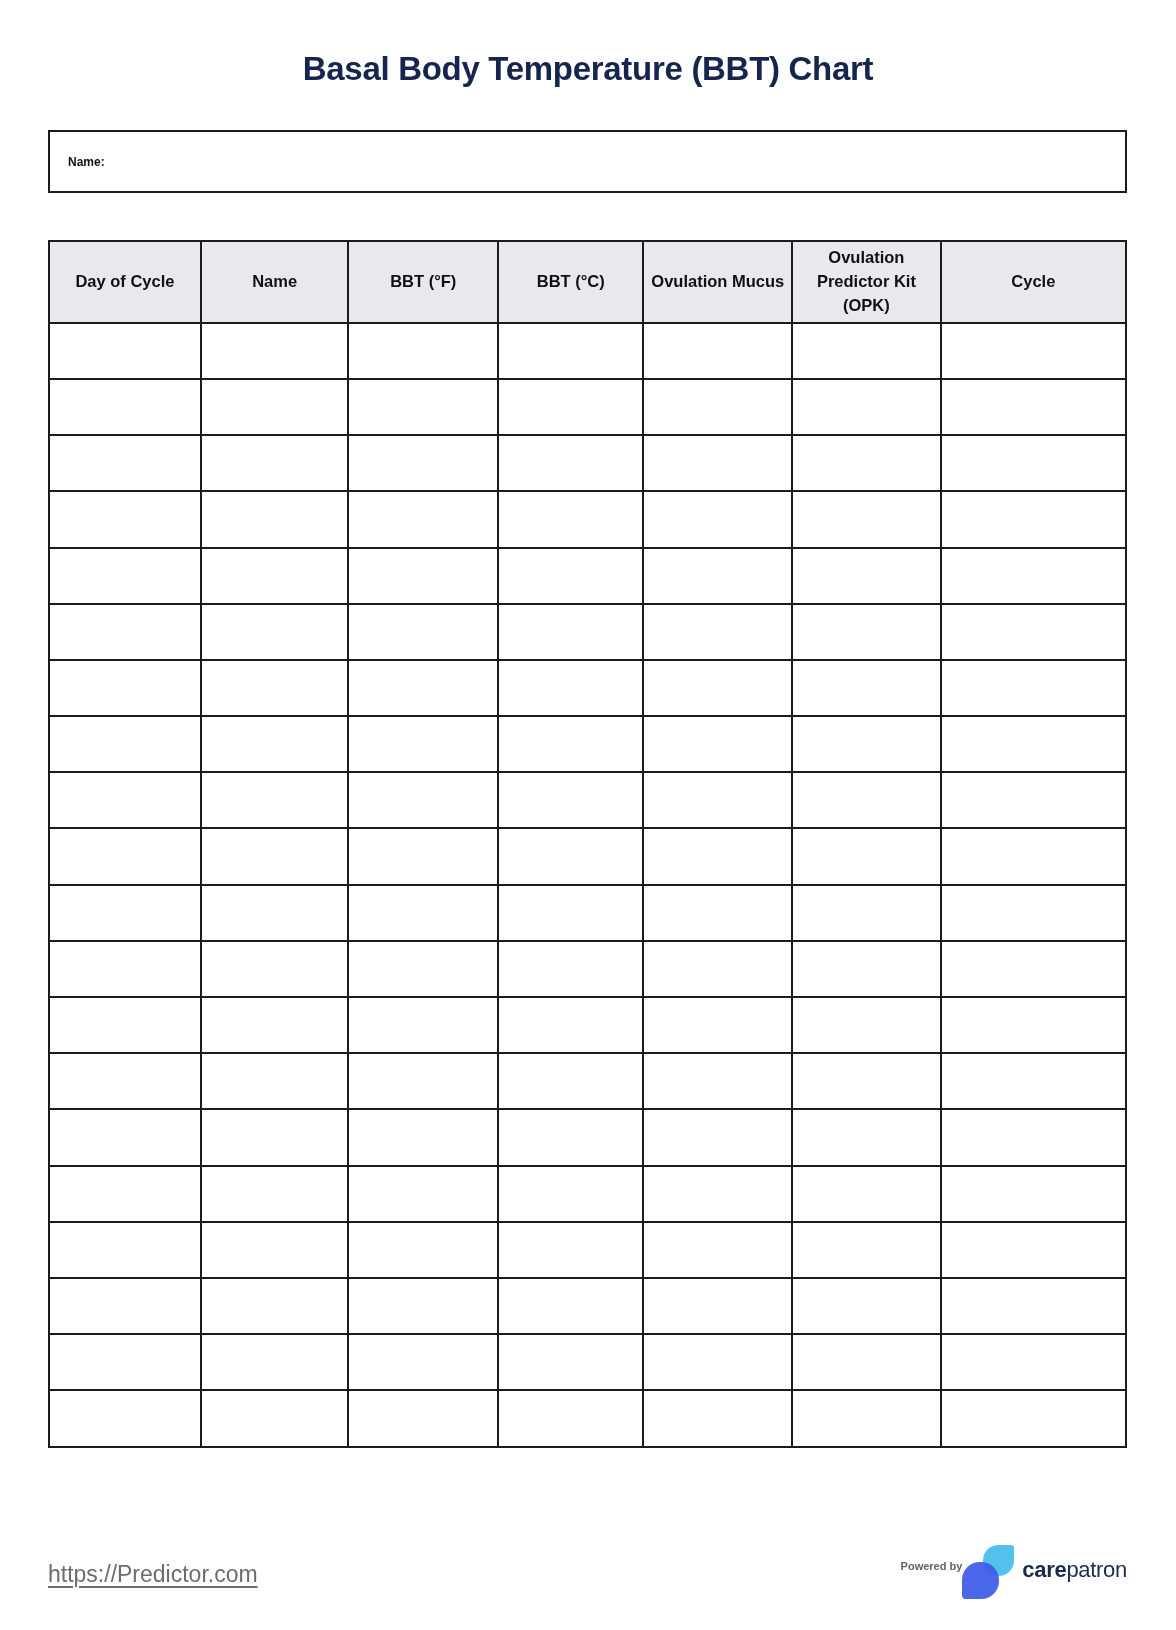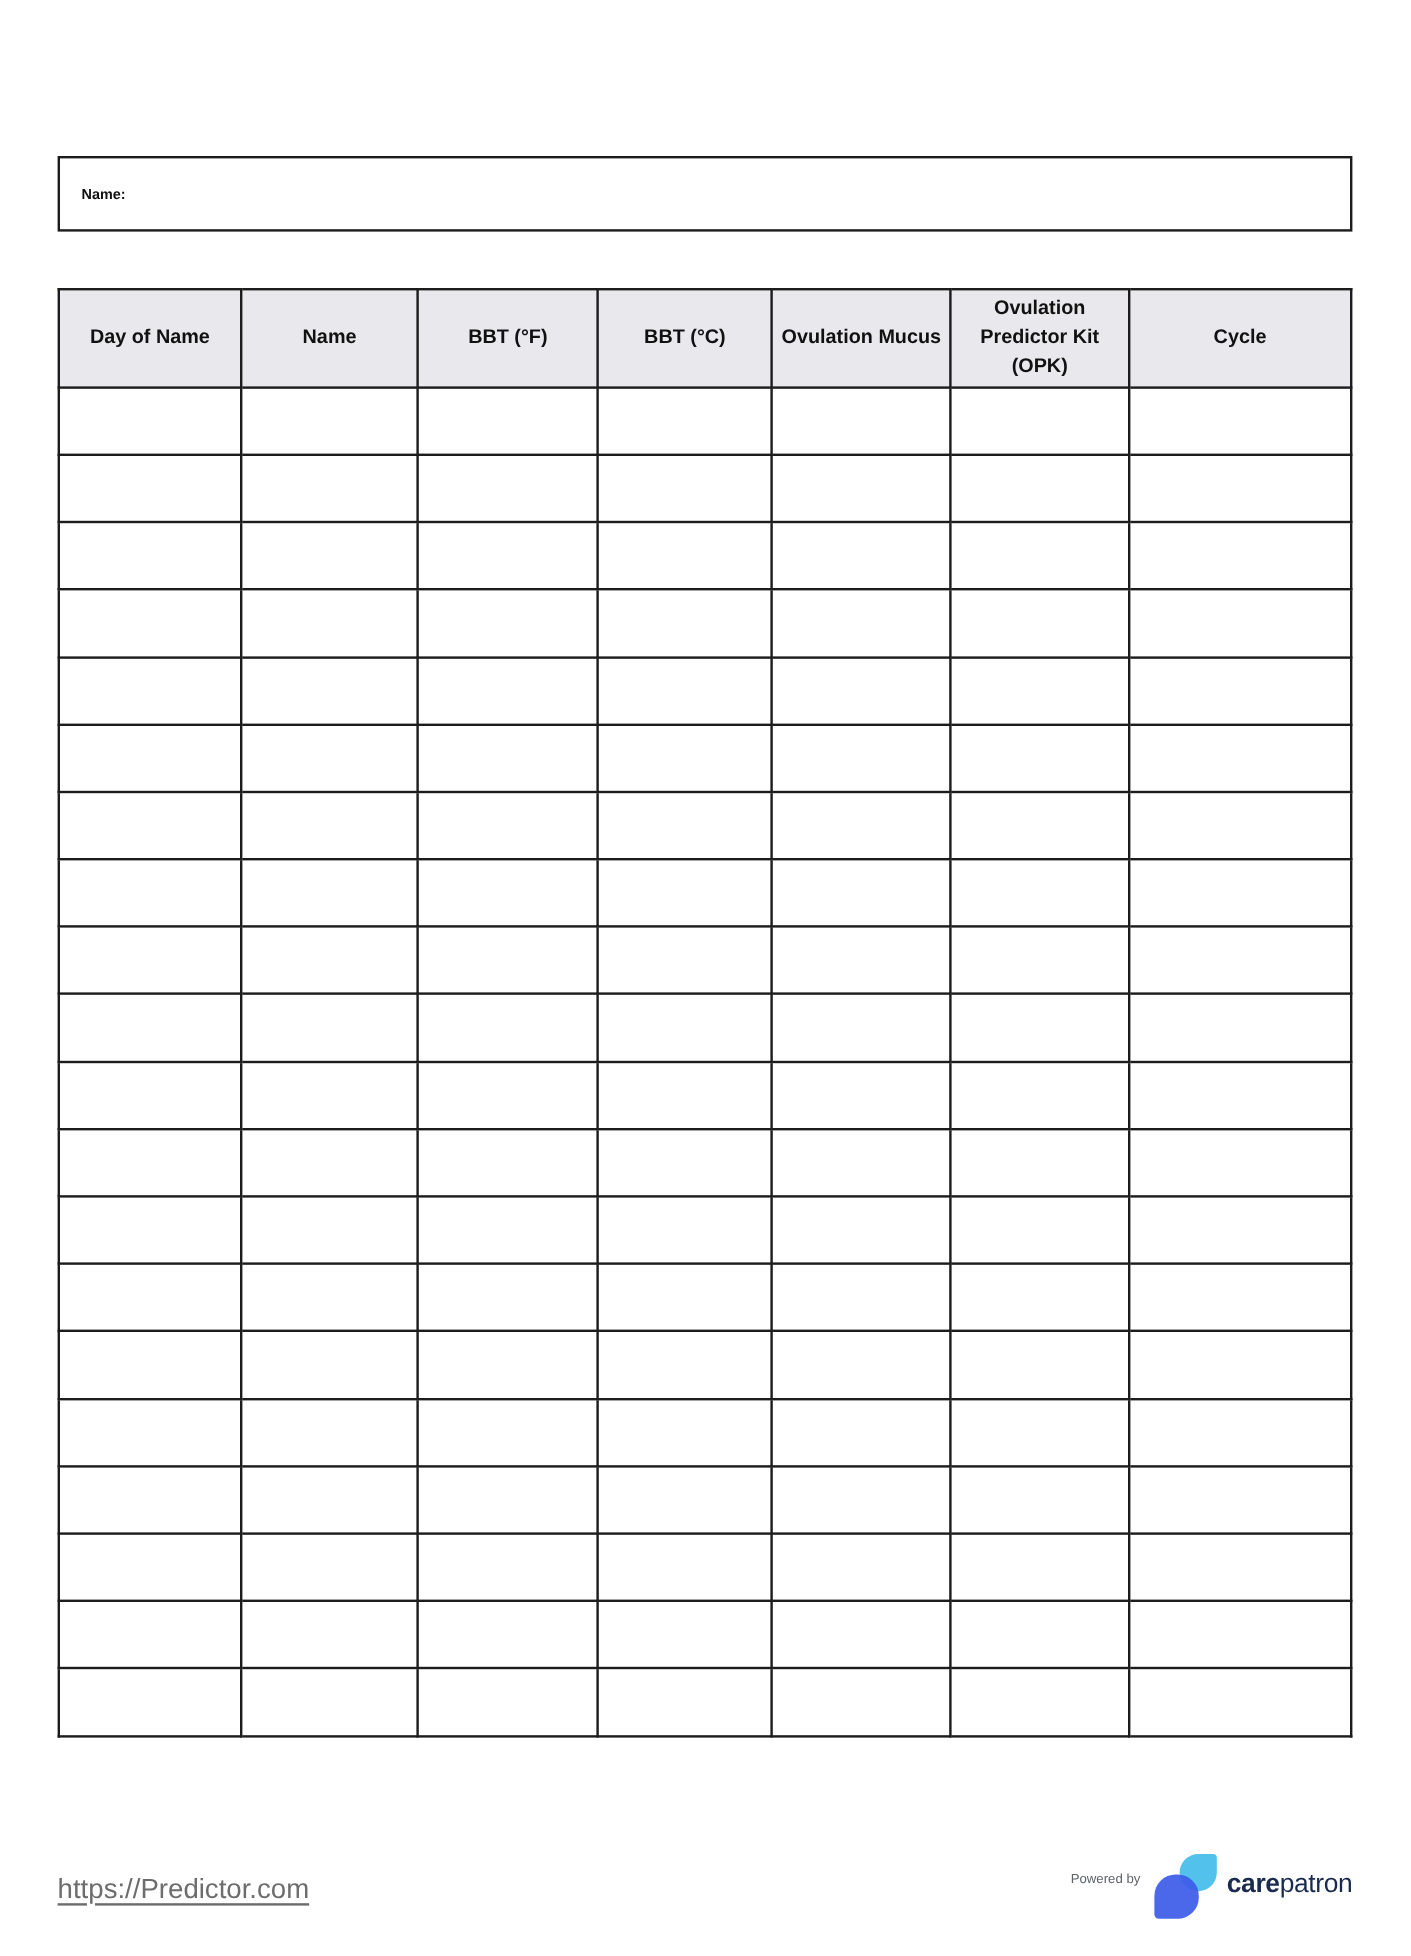--- a/index.html
+++ b/index.html
@@ -58,22 +58,22 @@
   .footer-link{
     position:absolute;left:48px;top:1561px;
     font-size:23px;color:var(--link-gray,#6d6d6d);
     text-decoration:underline;text-underline-offset:4px;
   }
   .brand{
     position:absolute;right:49px;top:1540px;height:64px;
     display:flex;align-items:center;
   }
   .powered{
-    font-size:11px;font-weight:normal;color:var(--powered-gray,#5f6368);
-    margin-right:12px;position:relative;top:-6px;
+    font-size:11px;font-weight:bold;color:var(--powered-gray,#5f6368);
+    position:relative;top:-6px;
   }
   .logo-mark{position:relative;width:54px;height:58px;margin-right:6px;}
   .bubble-light{
     position:absolute;top:2px;right:2px;width:31px;height:31px;
     background:var(--logo-light-blue,#52c2ec);
     border-radius:50% 10% 50% 50%;z-index:1;
   }
   .bubble-dark{
     position:absolute;left:0;bottom:2px;width:37px;height:37px;
     background:var(--logo-dark-blue,#3d5be8);
@@ -83,39 +83,40 @@
     font-size:22px;color:var(--brand-navy,#1b2b4d);letter-spacing:-0.3px;
     position:relative;top:-2px;
   }
   .wordmark b{font-weight:bold;}
 </style>
 </head>
 <body>
 
 <div class="page">
 
+  <h1 class="page-title">Basal Body Temperature (BBT) Chart</h1>
 
   <div class="name-box">
     <span class="name-label">Name:</span>
     <span class="name-value"></span>
   </div>
 
   <table class="bbt">
     <colgroup id="bbt-colgroup">
         <col style="width: 14.1%;">
         <col style="width: 13.7%;">
         <col style="width: 13.9%;">
         <col style="width: 13.5%;">
         <col style="width: 13.8%;">
         <col style="width: 13.8%;">
         <col style="width: 17.2%;">
       </colgroup>
     <thead id="bbt-thead">
         <tr>
-          <th>Day of Name</th>
+          <th>Day of Cycle</th>
           <th>Name</th>
           <th>BBT (°F)</th>
           <th>BBT (°C)</th>
           <th>Ovulation Mucus</th>
           <th>Ovulation Predictor Kit (OPK)</th>
           <th>Cycle</th>
         </tr>
       </thead>
     <tbody id="bbt-tbody">
         <tr>

